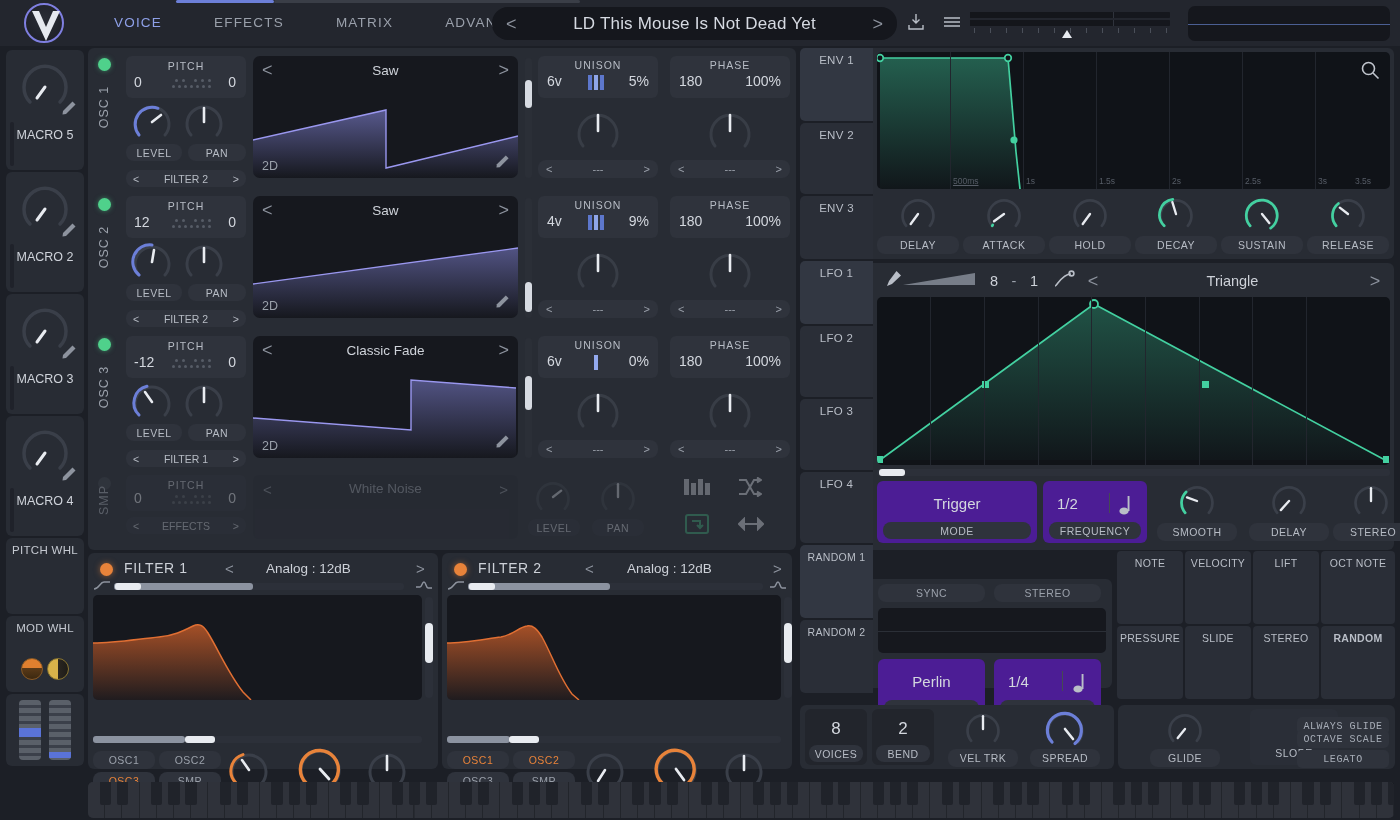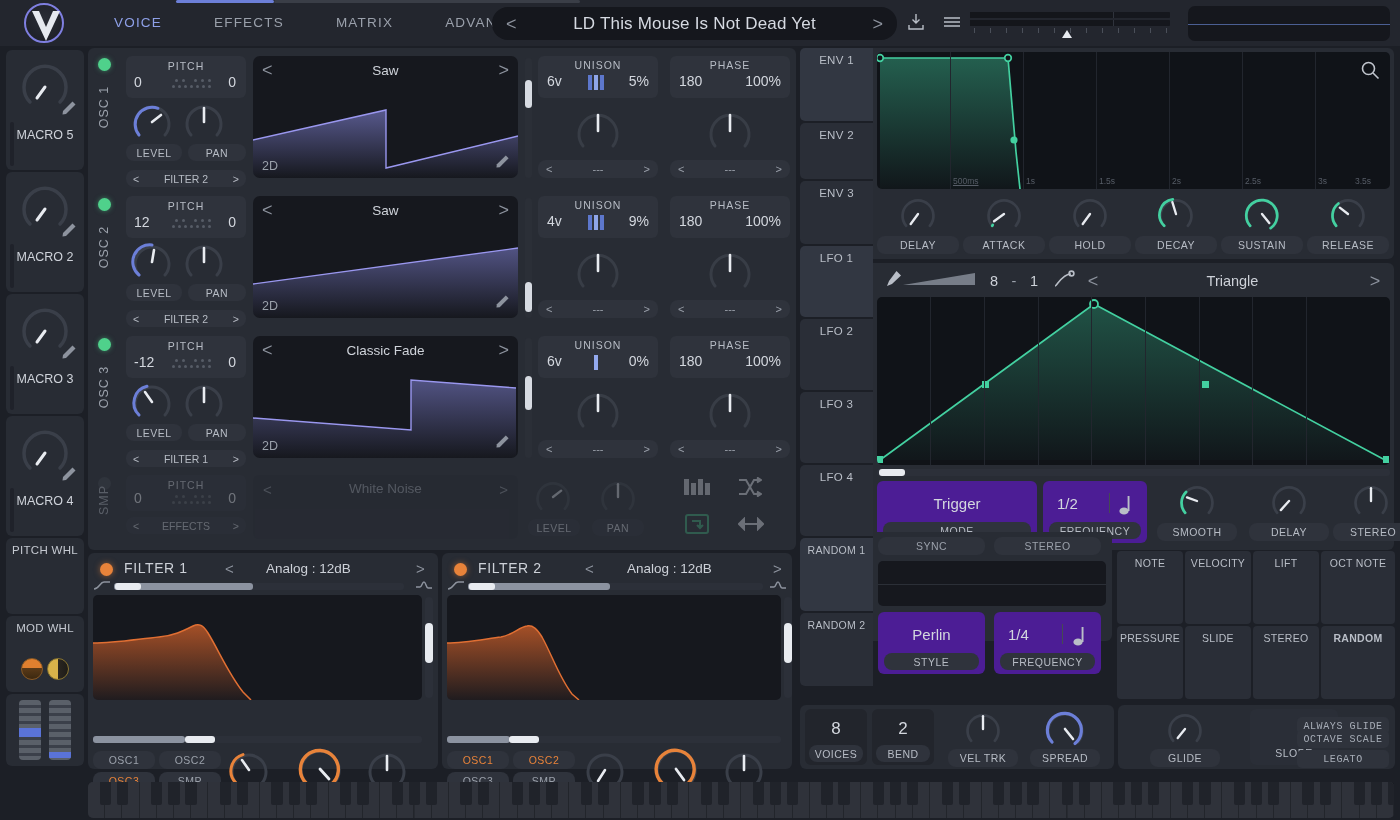--- a/index.html
+++ b/index.html
@@ -151,21 +151,21 @@
   .lfobot { position:absolute; left:4px; top:218px; width:513px; height:64px; }
   .bigsel { position:absolute; top:0; height:62px; background:#4c1d95; border-radius:6px; }
   .bigsel .v { position:absolute; left:0; top:14px; width:100%; text-align:center; font-size:15px; color:#d3d7de; }
   .bigsel .n { position:absolute; left:6px; right:6px; bottom:4px; height:17px; border-radius:8px; background:#2f333c;
                font-size:10.5px; display:flex; align-items:center; justify-content:center; color:#b7bcc5; letter-spacing:.5px; }
   .lfok { position:absolute; top:0; width:88px; }
   .lfok .lab { position:absolute; left:4px; top:42px; width:80px; height:18px; border-radius:8px; background:#2f333c;
                font-size:10.5px; display:flex; align-items:center; justify-content:center; color:#b7bcc5; letter-spacing:.5px; }
 
   
-  .rndpanel { position:absolute; left:873px; top:532px; width:239px; height:109px; background:#282c34; border-radius:0 6px 6px 0; }
+  .rndpanel { position:absolute; left:873px; top:579px; width:239px; height:109px; background:#282c34; border-radius:0 6px 6px 0; }
   .rbtn { position:absolute; top:5px; height:18px; border-radius:8px; background:#2f333c; font-size:10.5px;
           display:flex; align-items:center; justify-content:center; color:#9ba1ab; letter-spacing:.5px; }
   .rgraph { position:absolute; left:5px; top:29px; width:228px; height:45px; background:#16181e; border-radius:5px; }
   .rgraph .ln { position:absolute; left:0; right:0; top:50%; height:1px; background:#2b2f37; }
 
   
   .srcgrid { position:absolute; left:1117px; top:551px; width:278px; height:152px; }
   .srccell { position:absolute; background:#2a2e37; border-radius:4px; }
   .srccell span { position:absolute; left:0; top:6px; width:100%; text-align:center; font-size:10.5px; color:#b9bec7; letter-spacing:.3px; }
 
@@ -930,27 +930,27 @@
         <line x1="22" y1="22" x2="22" y2="8" stroke="#e8ebf0" stroke-width="2.6" stroke-linecap="round"></line>
       </svg>
     </div>
     <div class="fklab" style="left:271px;top:240px;width:62px;">KEY TRK</div>
   </div>
 
   <div class="modrail">
     <div class="modtab active" style="height:73px;">
       <span>ENV 1</span>
     </div>
-    <div class="modtab" style="height:56px;">
+    <div class="modtab" style="height:71px;">
       <span>ENV 2</span>
     </div>
     <div class="modtab" style="height:63px;">
       <span>ENV 3</span>
     </div>
-    <div class="modtab active" style="height:71px;">
+    <div class="modtab active" style="height:63px;">
       <span>LFO 1</span>
     </div>
     <div class="modtab" style="height:71px;">
       <span>LFO 2</span>
     </div>
     <div class="modtab" style="height:71px;">
       <span>LFO 3</span>
     </div>
     <div class="modtab" style="height:71px;">
       <span>LFO 4</span>

